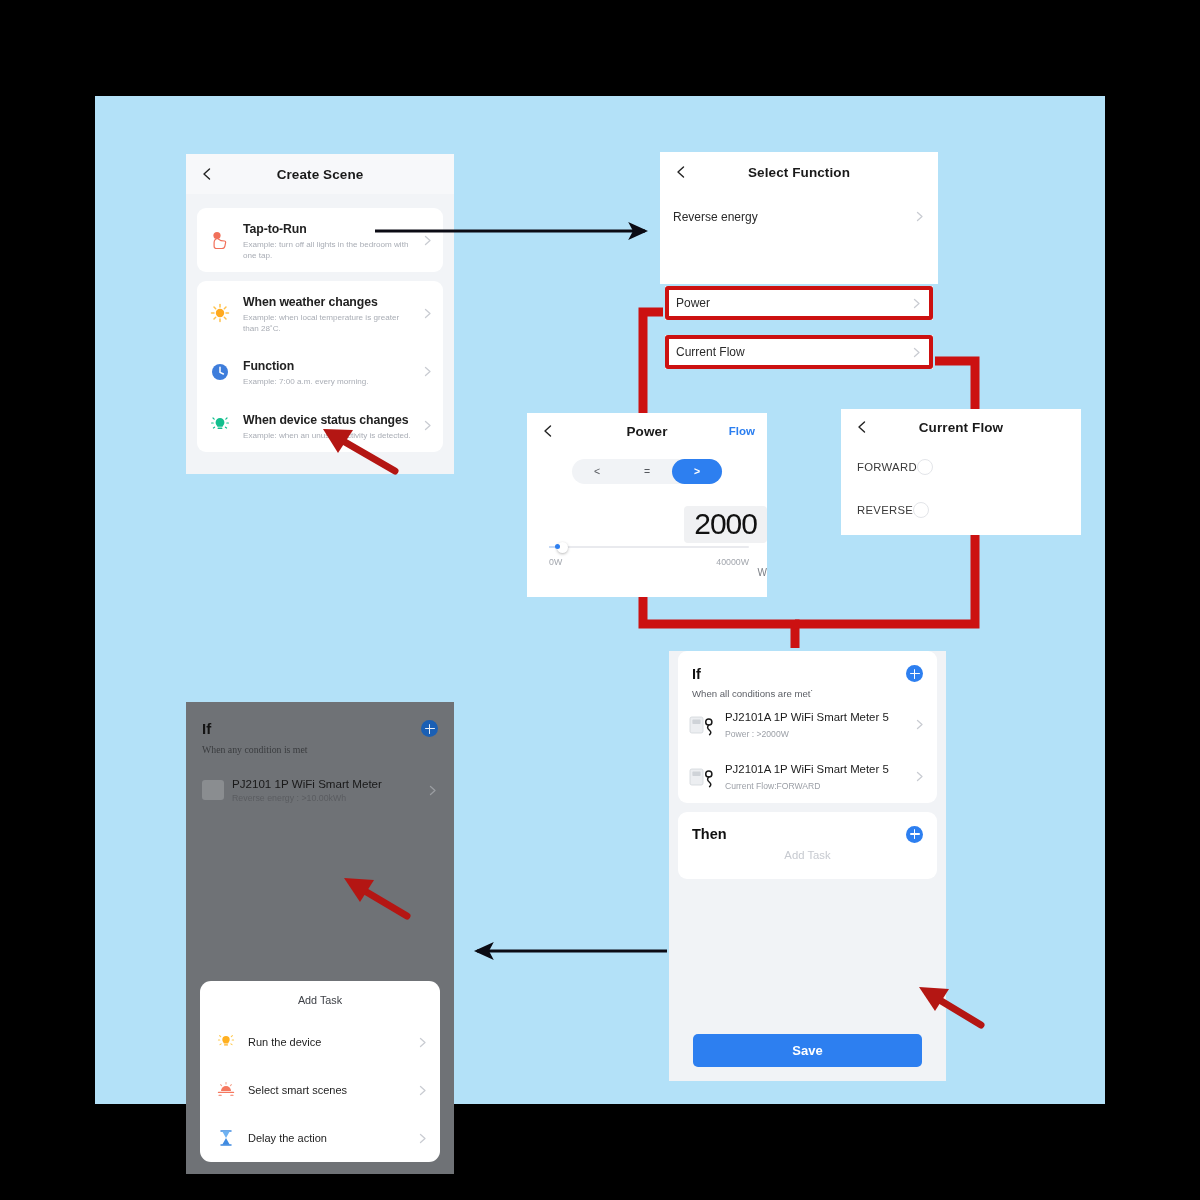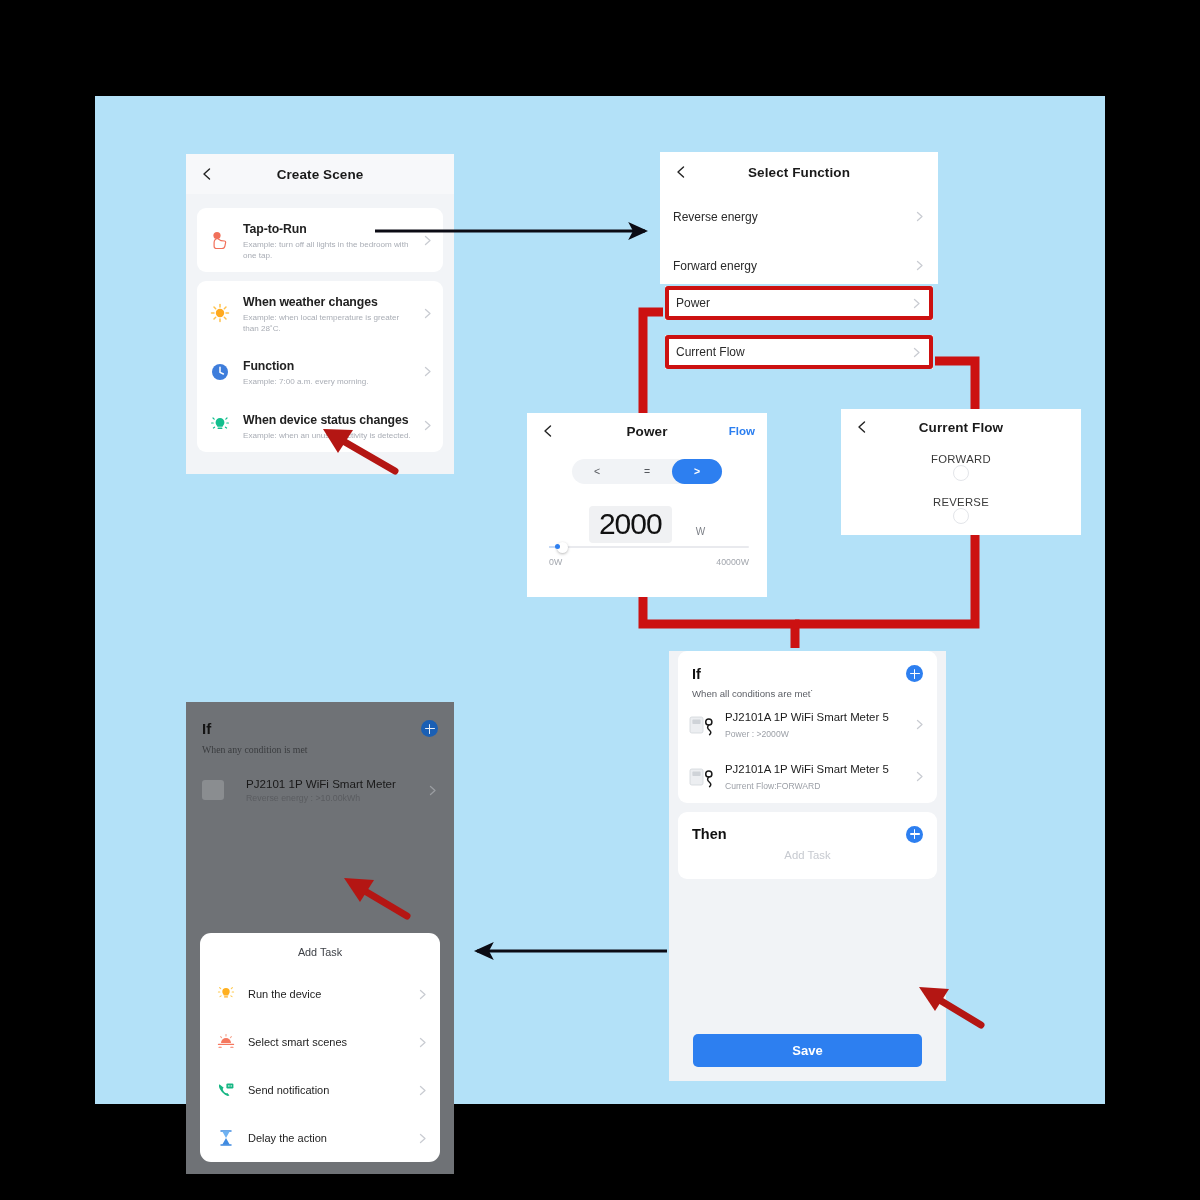--- a/index.html
+++ b/index.html
@@ -86,33 +86,33 @@
   .pw-hdr { position: relative; height: 36px; display:flex; align-items:center; justify-content:center; }
   .pw-next { position:absolute; right: 12px; top: 50%; transform: translateY(-50%); font-size: 11.5px; color:#2a7ef0; font-weight:600; }
   .seg {
     margin: 10px auto 0 auto;
     width: 150px; height: 25px;
     background: #f1f3f6; border-radius: 13px;
     display: flex; align-items: center;
   }
   .seg-item { flex:1; text-align:center; font-size: 10.5px; color:#55585e; line-height: 25px; }
   .seg-item.active { background:#2d7ff0; color:#fff; border-radius: 13px; height:25px; font-weight:600; }
-  .pw-value-row { display:flex; align-items:flex-end; justify-content:center; margin-top: 22px; gap:24px; }
+  .pw-value-row { display:flex; align-items:flex-end; justify-content:center; margin-top: 22px; gap:24px;flex-direction:column; }
   .pw-value { font-size: 30px; font-weight: 500; color:#111; background:#f0f1f3; padding: 1px 10px 2px 10px; border-radius:4px; letter-spacing:-1px;}
   .pw-unit { font-size: 10px; color:#7b7f86; padding-bottom: 6px; }
   .slider-wrap { position:absolute; left: 22px; right: 18px; bottom: 30px; }
   .slider-track { height: 2px; background:#e9eaee; border-radius:2px; position:relative; }
   .slider-fill { position:absolute; left:0; top:0; height:2px; width:7%; background:#c7d9f3;}
   .slider-knob { position:absolute; left:4%; top:-4px; width:11px; height:11px; border-radius:50%; background:#fff; box-shadow:0 1px 3px rgba(0,0,0,.28); }
   .slider-dot { position:absolute; left:3%; top:-2px; width:5px; height:5px; border-radius:50%; background:#2d7ff0; }
   .slider-labels { display:flex; justify-content:space-between; margin-top: 9px; font-size: 8.8px; color:#a2a6ad; }
 
   
   #current-flow { left: 746px; top: 313px; width: 240px; height: 126px; }
-  .cf-row { display:flex; align-items:center; justify-content:center; height: 43px; padding: 0 16px; flex-direction: column; }
+  .cf-row { display:flex; align-items:center; justify-content:flex-start; height: 43px; padding: 0 16px; }
   .cf-label { font-size: 11.3px; color:#3a3a3a; letter-spacing:.3px; }
   .cf-radio { width: 16px; height: 16px; border-radius:50%; border: 1.4px solid #e3e5e9; }
 
   
   #summary-card { left: 574px; top: 555px; width: 277px; height: 430px; background:#f1f3f6; }
   .sum-hdr { background:#f1f3f6; padding: 14px 14px 10px 14px; position:relative; }
   .sum-hdr-title { font-size: 14.5px; font-weight:bold; color:#1b1b1b; line-height:1.25; padding-right:26px; letter-spacing:-.2px;}
   .sum-hdr-sub { font-size: 9.5px; color:#9b9fa6; margin-top:5px; }
   .pencil { position:absolute; right: 14px; top: 28px; width: 14px; height: 14px; }
   .sum-block { background:#fff; margin: 0 9px; border-radius: 9px; }
@@ -140,21 +140,21 @@
   
   #addtask-card { left: 91px; top: 606px; width: 268px; height: 472px; background:#6f7276; }
   .dim-if { padding: 18px 16px 0 16px; }
   .dim-if-head { display:flex; align-items:center; justify-content:space-between; }
   .dim-if-title { font-size: 15px; font-weight:bold; color:#141414; }
   .dim-plus { width: 17px; height:17px; border-radius:50%; background:#1a5fb4; position:relative;}
   .dim-plus::before, .dim-plus::after { content:""; position:absolute; background:#e8eef7; border-radius:1px;}
   .dim-plus::before { left: 3.5px; top: 7.6px; width: 10px; height: 1.8px; }
   .dim-plus::after  { top: 3.5px; left: 7.6px; height: 10px; width: 1.8px; }
   .dim-if-sub { font-size: 9.8px; color:#3a3c3f; margin-top: 7px; font-family: Liberation Serif, serif; }
-  .dim-dev { display:flex; align-items:center; gap:22px; margin-top: 22px; }
+  .dim-dev { display:flex; align-items:center; gap:8px; margin-top: 22px; }
   .dim-dev-ico { width: 22px; height: 20px; background:#8a8d90; border-radius:3px; flex:0 0 22px;}
   .dim-dev-title { font-size: 11.6px; color:#191919; }
   .dim-dev-sub { font-size: 8.8px; color:#5a5c60; margin-top: 3px; }
   .dim-chev { margin-left:auto; color:#8e9195; }
   .sheet {
     position:absolute; left: 14px; right: 14px; bottom: 12px;
     background:#fff; border-radius: 11px; overflow:hidden;
   }
   .sheet-title { text-align:center; font-size: 10.8px; color:#3e4147; padding: 13px 0 12px 0; }
   .at-row { display:flex; align-items:center; gap:10px; padding: 14px 12px 14px 14px; }
@@ -296,28 +296,20 @@
         <span class="hdr-title">Select Function</span>
       </div>
       <div class="sf-row">
         <span>Reverse energy</span>
         <span class="chev-right">
           <svg viewBox="0 0 11 11">
               <polyline points="3.5,1.5 8,5.5 3.5,9.5" fill="none" stroke="#c9ccd2" stroke-width="1.3" stroke-linecap="round" stroke-linejoin="round"></polyline>
             </svg>
         </span>
       </div>
-      <div class="sf-row">
-        <span>Forward energy</span>
-        <span class="chev-right">
-          <svg viewBox="0 0 11 11">
-              <polyline points="3.5,1.5 8,5.5 3.5,9.5" fill="none" stroke="#c9ccd2" stroke-width="1.3" stroke-linecap="round" stroke-linejoin="round"></polyline>
-            </svg>
-        </span>
-      </div>
     </div>
 
     <div class="card" style="left:570px; top:190px; width:268px; height:34px;">
       <div class="sf-row" style="height:34px;padding:0 11px;">
         <span>Power</span>
         <span class="chev-right">
           <svg viewBox="0 0 11 11">
               <polyline points="3.5,1.5 8,5.5 3.5,9.5" fill="none" stroke="#c9ccd2" stroke-width="1.3" stroke-linecap="round" stroke-linejoin="round"></polyline>
             </svg>
         </span>
@@ -513,39 +505,20 @@
             </svg>
           </span>
           <span class="at-label">Select smart scenes</span>
           <span class="chev-right">
             <svg viewBox="0 0 11 11">
                 <polyline points="3.5,1.5 8,5.5 3.5,9.5" fill="none" stroke="#c9ccd2" stroke-width="1.3" stroke-linecap="round" stroke-linejoin="round"></polyline>
               </svg>
           </span>
         </div>
 
-        <div class="at-row">
-          <span class="at-ico">
-            <svg width="20" height="20" viewBox="0 0 20 20">
-              <path d="M3.4 4.2 q-1.2 1.6 0.6 5 q1.9 3.6 5 5.6 q3 2 4.4 0.4 l-2.1 -2.3 q-1.1 0.9 -2.6 -0.4 q-1.6 -1.4 -1.9 -2.9 q-0.3 -1.4 0.9 -1.8 z" fill="#16b683"></path>
-              <rect x="10.4" y="3.4" width="7" height="5" rx="1.2" fill="#16b683"></rect>
-              <g fill="#ffffff">
-                  <circle cx="12.4" cy="5.9" r="0.55"></circle>
-                  <circle cx="13.9" cy="5.9" r="0.55"></circle>
-                  <circle cx="15.4" cy="5.9" r="0.55"></circle>
-                </g>
-            </svg>
-          </span>
-          <span class="at-label">Send notification</span>
-          <span class="chev-right">
-            <svg viewBox="0 0 11 11">
-                <polyline points="3.5,1.5 8,5.5 3.5,9.5" fill="none" stroke="#c9ccd2" stroke-width="1.3" stroke-linecap="round" stroke-linejoin="round"></polyline>
-              </svg>
-          </span>
-        </div>
 
         <div class="at-row">
           <span class="at-ico">
             <svg width="20" height="20" viewBox="0 0 20 20">
               <g stroke="#3f8ae0" stroke-width="1.5" stroke-linecap="round">
                 <line x1="5" y1="3" x2="15" y2="3"></line>
                   <line x1="5" y1="17" x2="15" y2="17"></line>
               </g>
               <path d="M6.2 3.2 L13.8 3.2 L10 10 Z" fill="#6fb2f2"></path>
               <path d="M6.2 16.8 L13.8 16.8 L10 10 Z" fill="#3f8ae0"></path>

